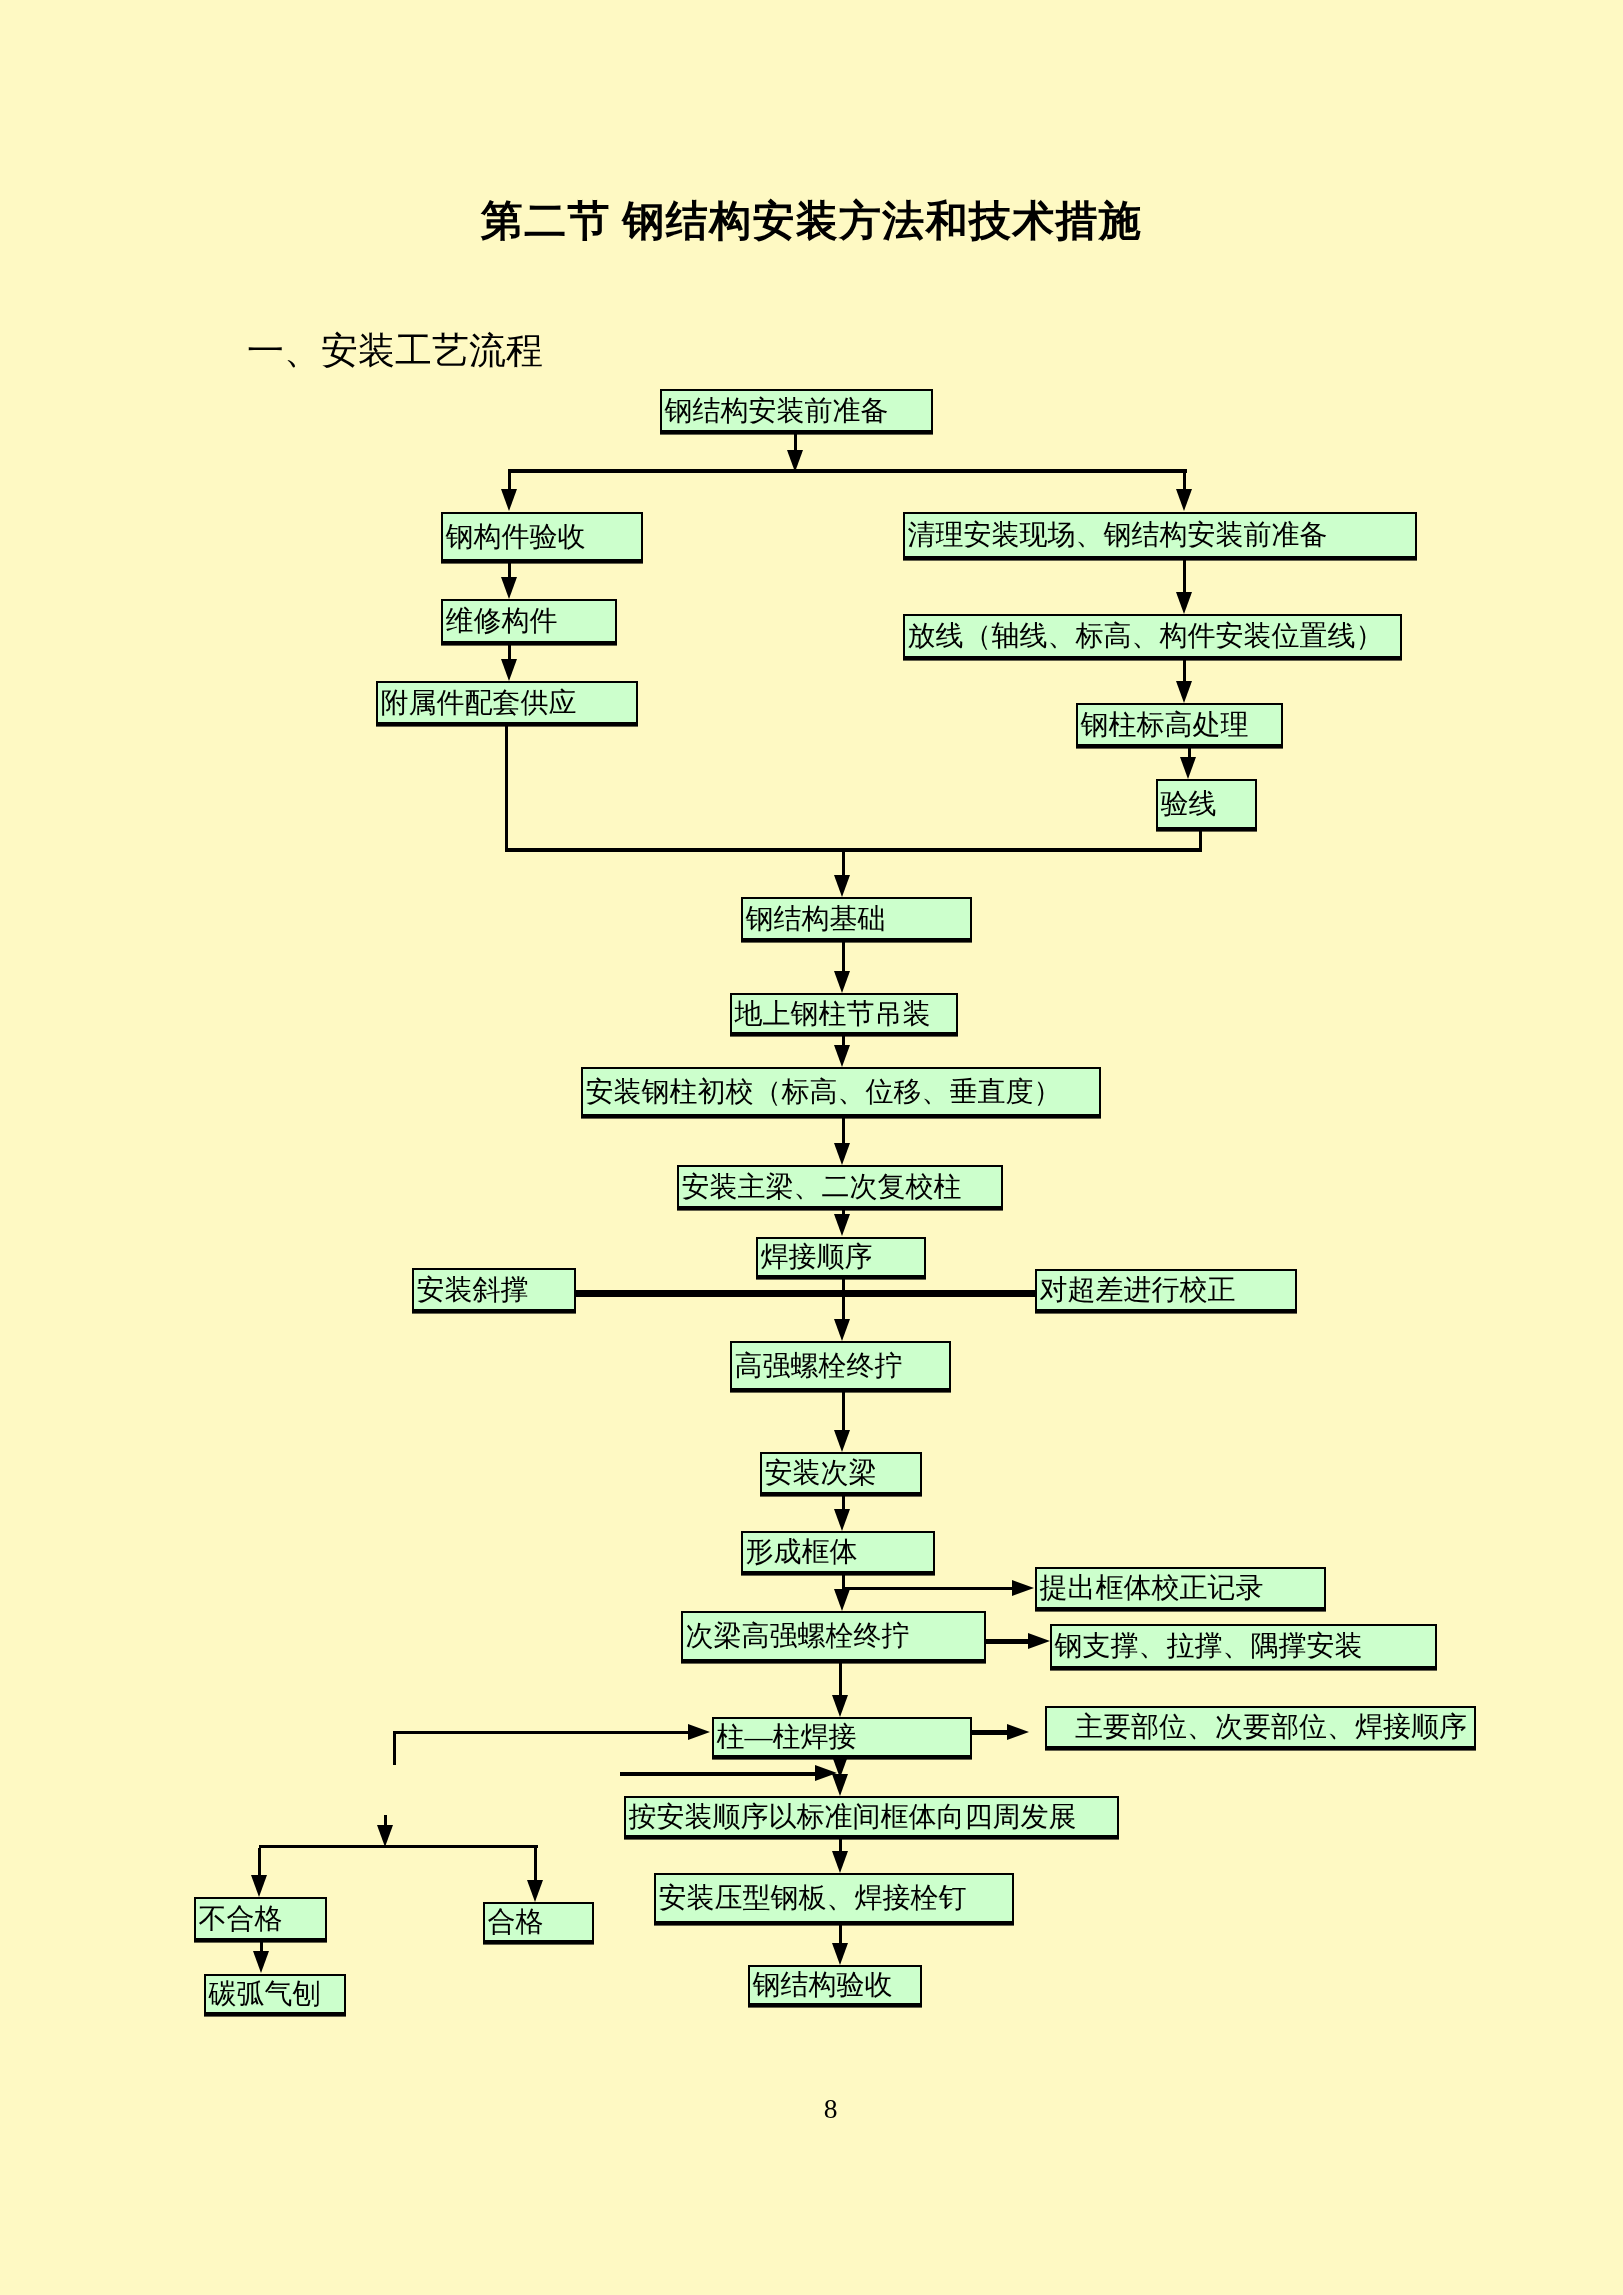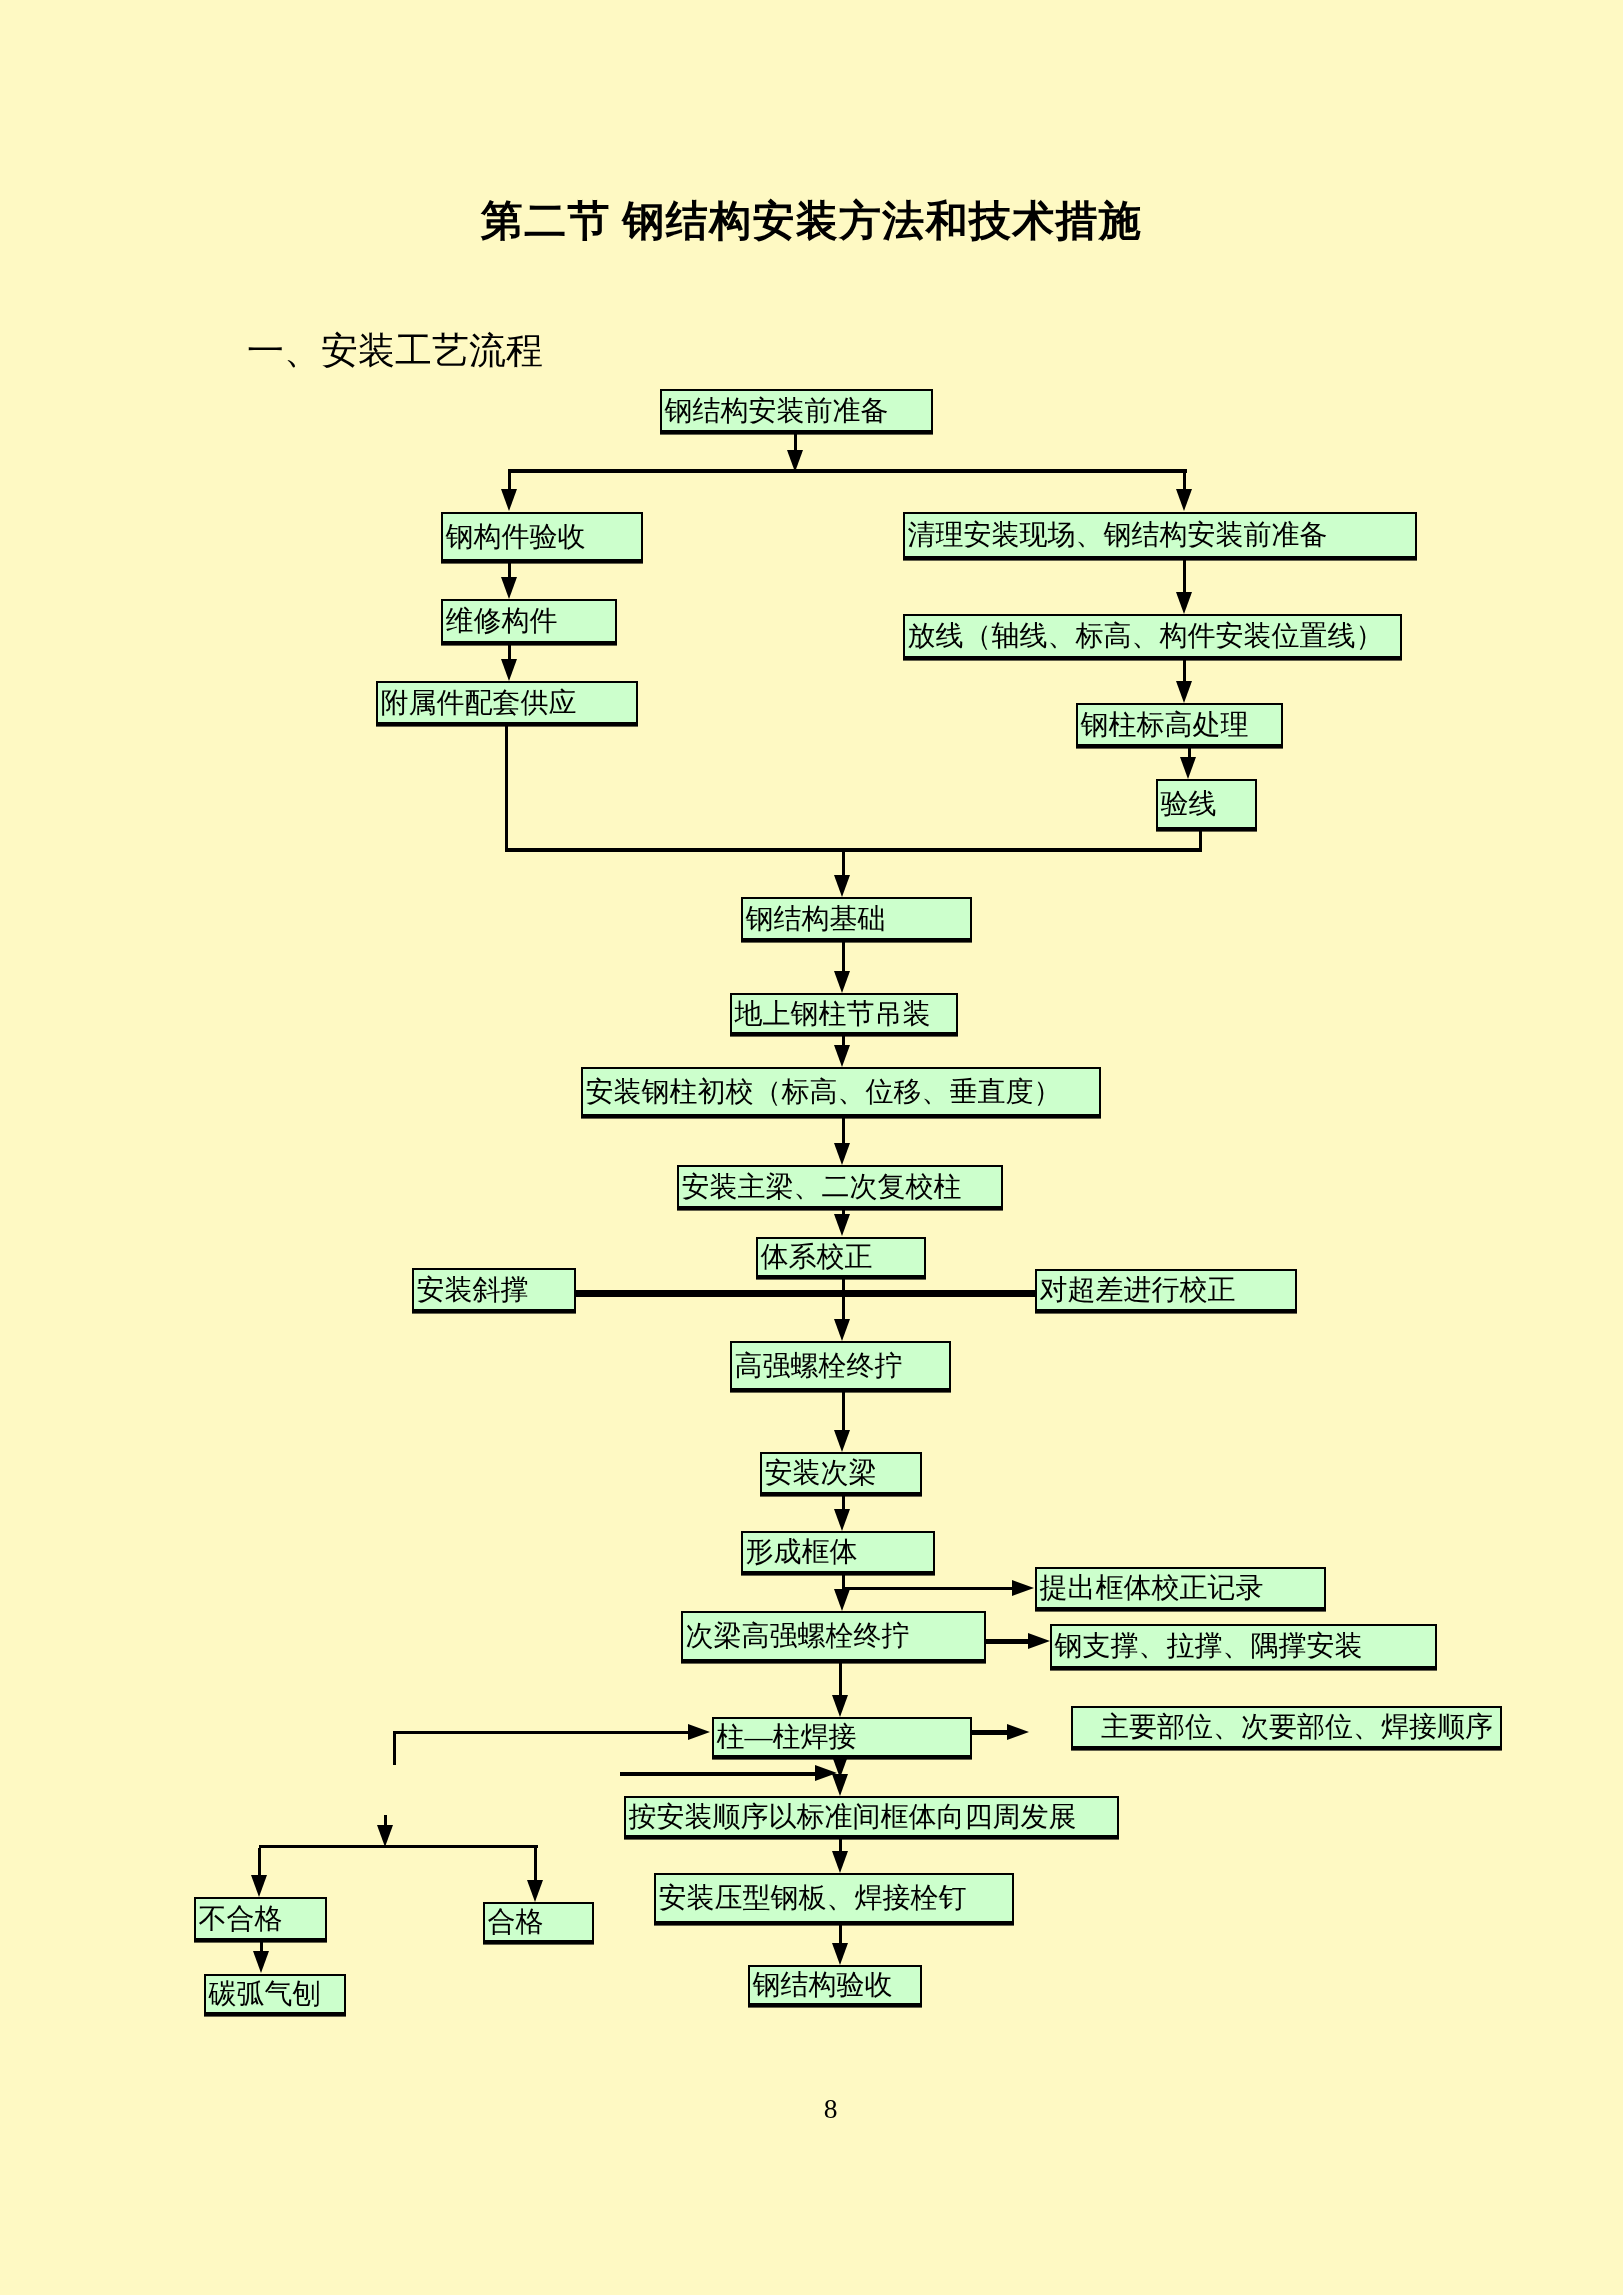--- a/index.html
+++ b/index.html
@@ -55,31 +55,31 @@
   <div class="node" style="left:903px;top:512px;width:514px;height:46px;">清理安装现场、钢结构安装前准备</div>
   <div class="node" style="left:441px;top:599px;width:176px;height:44px;">维修构件</div>
   <div class="node" style="left:903px;top:614px;width:499px;height:44px;">放线（轴线、标高、构件安装位置线）</div>
   <div class="node" style="left:376px;top:681px;width:262px;height:43px;">附属件配套供应</div>
   <div class="node" style="left:1076px;top:703px;width:207px;height:43px;">钢柱标高处理</div>
   <div class="node" style="left:1156px;top:779px;width:101px;height:50px;">验线</div>
   <div class="node" style="left:741px;top:897px;width:231px;height:43px;">钢结构基础</div>
   <div class="node" style="left:730px;top:993px;width:228px;height:41px;">地上钢柱节吊装</div>
   <div class="node" style="left:581px;top:1067px;width:520px;height:49px;">安装钢柱初校（标高、位移、垂直度）</div>
   <div class="node" style="left:677px;top:1165px;width:326px;height:43px;">安装主梁、二次复校柱</div>
-  <div class="node" style="left:756px;top:1237px;width:170px;height:40px;">体系校正</div>
+  <div class="node" style="left:756px;top:1237px;width:170px;height:40px;">焊接顺序</div>
   <div class="node" style="left:412px;top:1268px;width:164px;height:43px;">安装斜撑</div>
   <div class="node" style="left:1035px;top:1269px;width:262px;height:42px;">对超差进行校正</div>
   <div class="node" style="left:730px;top:1341px;width:221px;height:49px;">高强螺栓终拧</div>
   <div class="node" style="left:760px;top:1452px;width:162px;height:42px;">安装次梁</div>
   <div class="node" style="left:741px;top:1531px;width:194px;height:42px;">形成框体</div>
   <div class="node" style="left:1035px;top:1567px;width:291px;height:42px;">提出框体校正记录</div>
   <div class="node" style="left:681px;top:1611px;width:305px;height:50px;">次梁高强螺栓终拧</div>
   <div class="node" style="left:1050px;top:1624px;width:387px;height:44px;">钢支撑、拉撑、隅撑安装</div>
   <div class="node" style="left:712px;top:1717px;width:260px;height:40px;">柱—柱焊接</div>
-  <div class="node" style="left:1071px;top:1706px;width:431px;height:42px;padding-left:28px;">主要部位、次要部位、焊接顺序</div>
+  <div class="node" style="left:1045px;top:1706px;width:431px;height:42px;padding-left:28px;">主要部位、次要部位、焊接顺序</div>
   <div class="node" style="left:624px;top:1796px;width:495px;height:41px;">按安装顺序以标准间框体向四周发展</div>
   <div class="node" style="left:194px;top:1897px;width:133px;height:43px;">不合格</div>
   <div class="node" style="left:483px;top:1902px;width:111px;height:40px;">合格</div>
   <div class="node" style="left:654px;top:1873px;width:360px;height:50px;">安装压型钢板、焊接栓钉</div>
   <div class="node" style="left:204px;top:1974px;width:142px;height:40px;">碳弧气刨</div>
   <div class="node" style="left:748px;top:1965px;width:174px;height:40px;">钢结构验收</div>
 
   <div class="ln" style="left:794px;top:433px;width:2.6px;height:18.3px;"></div>
   <div class="ah-d" style="left:787px;top:450px;"></div>
   <div class="ln" style="left:508px;top:469px;width:679px;height:3.9px;"></div>

